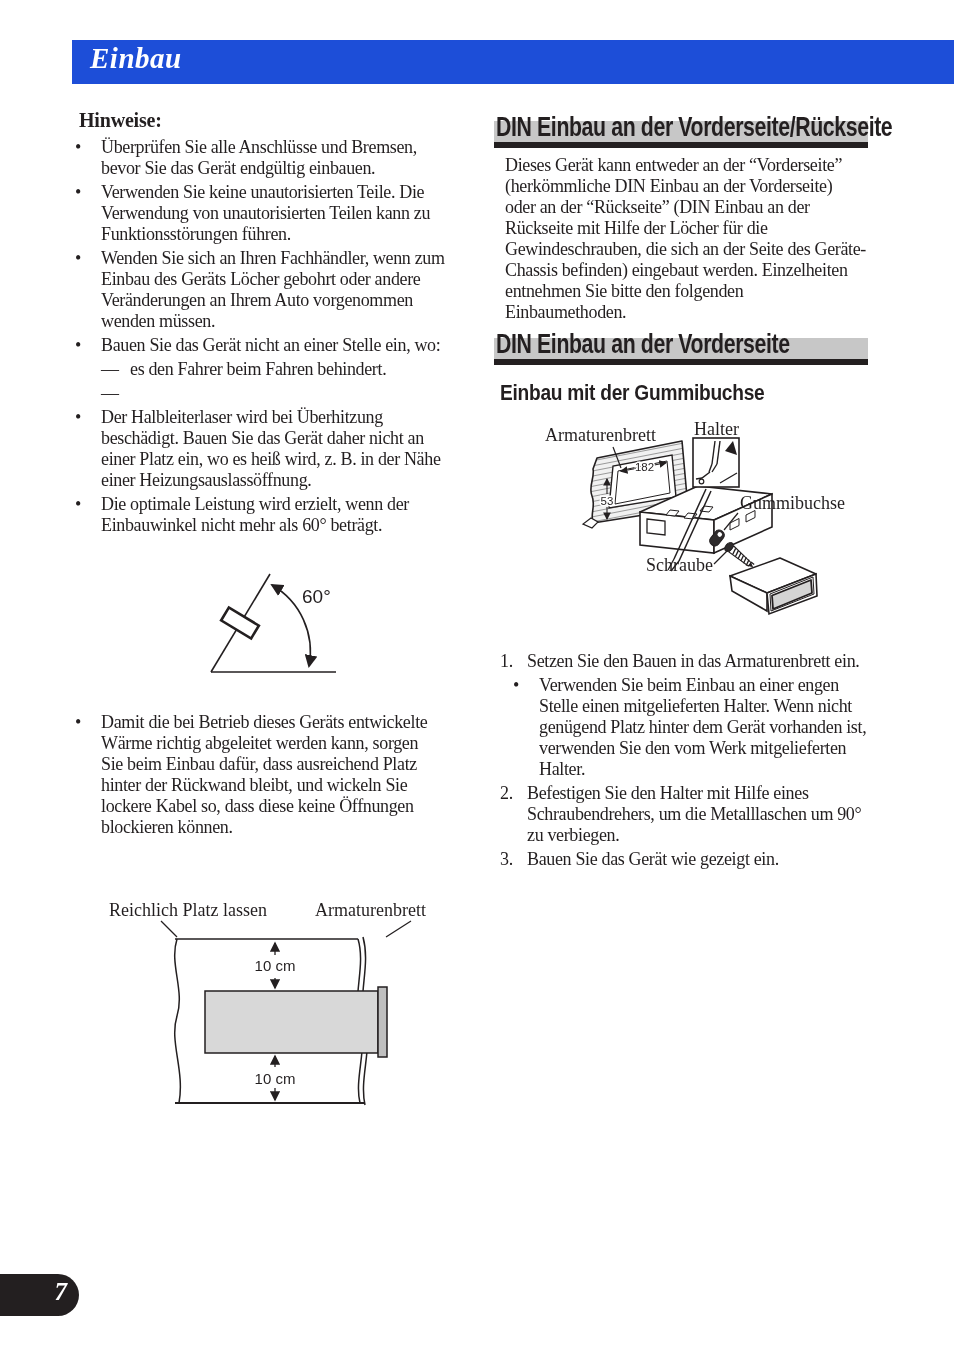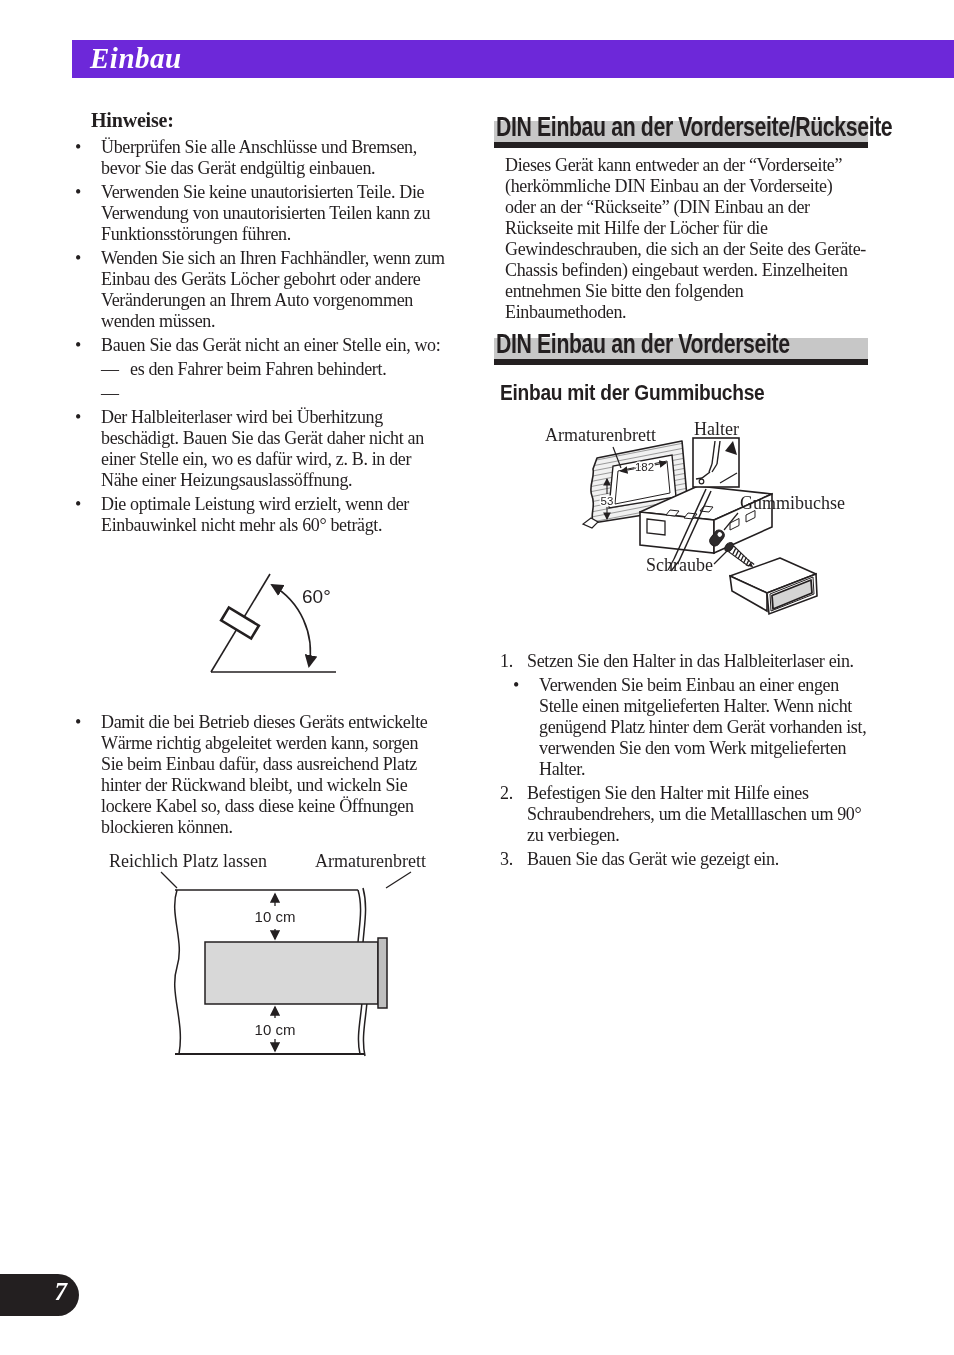--- a/index.html
+++ b/index.html
@@ -3,39 +3,39 @@
 <meta charset="utf-8">
 <style>
   * { box-sizing: border-box; }
   html, body { margin: 0; padding: 0; background: #e8e8e8; }
   #page {
     position: relative; width: 954px; height: 1355px;
     background: #ffffff; color: #231f20; overflow: hidden;
     font-family: "Liberation Serif", serif;
   }
   
-  .banner { position: absolute; left: 72px; top: 40px; width: 882px; height: 38px; background: #6d28d9; }
+  .banner { position: absolute; left: 72px; top: 40px; width: 882px; height: 44px; background: #1d4ed8; }
   .banner-title {
     color: #ffffff; font-style: italic; font-weight: bold; font-size: 29px;
     line-height: 37px; padding-left: 18px; letter-spacing: .5px;
   }
   
   .body-text { font-size: 18px; line-height: 21px; letter-spacing: -0.35px; }
   .flex-row { display: flex; align-items: flex-start; }
   .item { margin-bottom: 3px; }
   .marker-col { flex: 0 0 26px; }
   .dash-col { flex: 0 0 29px; }
   .sub-indent { padding-left: 26px; }
   .item-text { flex: 1 1 auto; }
   
   .notes { position: absolute; left: 75px; top: 110px; width: 370px; }
-  .notes-title { font-size: 20px; font-weight: bold; margin: 0 0 6px 16px; letter-spacing: -0.2px; }
+  .notes-title { font-size: 20px; font-weight: bold; margin: 0 0 6px 4px; letter-spacing: -0.2px; }
   .heat { position: absolute; left: 75px; top: 712px; width: 356px; }
   .fig-angle { position: absolute; left: 184px; top: 558px; }
-  .fig-clear { position: absolute; left: 93px; top: 845px; }
+  .fig-clear { position: absolute; left: 93px; top: 894px; }
   
   .section-heading { position: absolute; left: 494px; width: 374px; height: 37px; }
   .sh-bar { position: absolute; left: 0; right: 0; bottom: 0; height: 27px; background: #c7c7c7; border-bottom: 6px solid #231f20; }
   .sh-txt {
     position: absolute; left: 2px; bottom: 7px; white-space: nowrap;
     font-family: "Liberation Sans", sans-serif; font-weight: bold;
     font-size: 28px; line-height: 28px; letter-spacing: -0.5px;
     transform: scaleX(0.76); transform-origin: 0 100%;
   }
   #heading-1 { top: 111px; }
@@ -92,21 +92,21 @@
     </div>
     <div class="flex-row item sub-indent">
       <span class="dash-col">—</span>
       <span class="item-text">es den Fahrer beim Fahren behindert.</span>
     </div>
     <div class="flex-row item sub-indent">
       <span class="dash-col">—</span>
     </div>
     <div class="flex-row item">
       <span class="marker-col">•</span>
-      <span class="item-text">Der Halbleiterlaser wird bei Überhitzung beschädigt. Bauen Sie das Gerät daher nicht an einer Stelle ein, wo es dafür wird, z. B. in der Nähe einer Heizungsauslassöffnung.</span>
+      <span class="item-text">Der Halbleiterlaser wird bei Überhitzung beschädigt. Bauen Sie das Gerät daher nicht an einer Platz ein, wo es heiß wird, z. B. in der Nähe einer Heizungsauslassöffnung.</span>
     </div>
     <div class="flex-row item">
       <span class="marker-col">•</span>
       <span class="item-text">Die optimale Leistung wird erzielt, wenn der Einbauwinkel nicht mehr als 60° beträgt.</span>
     </div>
   </div>
 
   <div class="fig-angle">
     <svg width="175" height="140" viewBox="0 0 175 140">
       <defs>
@@ -258,21 +258,21 @@
       <text class="svg-lbl" x="240" y="99">Gummibuchse</text>
       <line class="ln" x1="238" y1="103" x2="224" y2="120" stroke-width="1.2"></line>
       <text class="svg-lbl" x="146" y="161">Schraube</text>
       <line class="ln" x1="214" y1="154" x2="228" y2="140" stroke-width="1.2"></line>
     </svg>
   </div>
 
   <div class="steps body-text">
     <div class="flex-row item">
       <span class="step-num-col">1.</span>
-      <span class="item-text">Setzen Sie den Halter in das Halbleiterlaser ein.</span>
+      <span class="item-text">Setzen Sie den Bauen in das Armaturenbrett ein.</span>
     </div>
     <div class="flex-row item note-row">
       <span class="note-marker-col">•</span>
       <span class="item-text">Verwenden Sie beim Einbau an einer engen Stelle einen mitgelieferten Halter. Wenn nicht genügend Platz hinter dem Gerät vorhanden ist, verwenden Sie den vom Werk mitgelieferten Halter.</span>
     </div>
     <div class="flex-row item">
       <span class="step-num-col">2.</span>
       <span class="item-text">Befestigen Sie den Halter mit Hilfe eines Schraubendrehers, um die Metalllaschen um 90° zu verbiegen.</span>
     </div>
     <div class="flex-row item">

